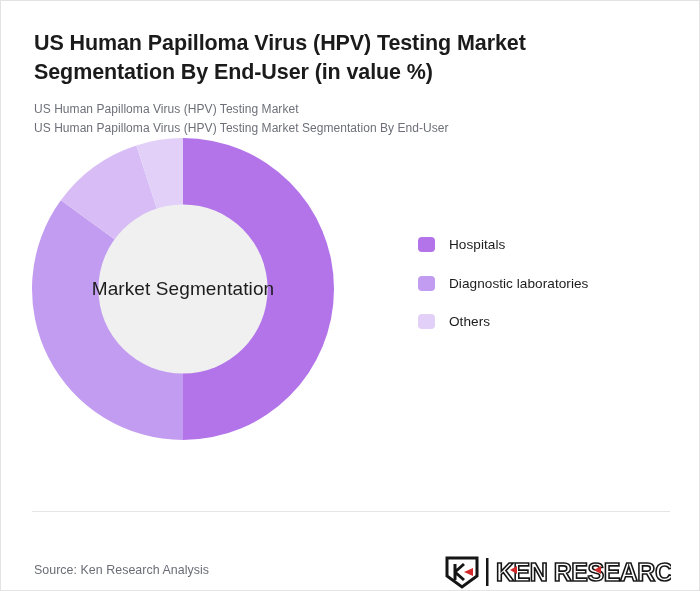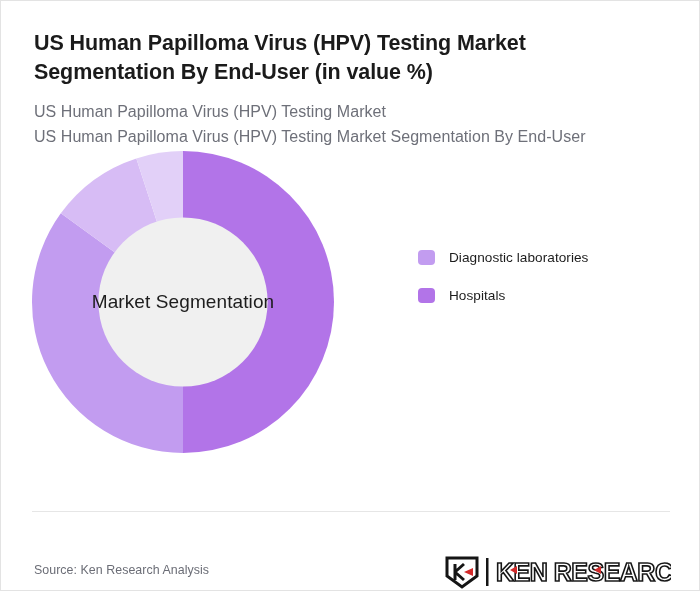--- a/index.html
+++ b/index.html
@@ -35,21 +35,21 @@
     color: #1b1b1b;
     line-height: 1.33;
     letter-spacing: -0.1px;
     margin: 0;
     max-width: 585px;
   }
   .subtitles {
     margin-top: 14px;
   }
   .subtitle {
-    font-size: 16px;
+    font-size: 12px;
     color: #6e7079;
     line-height: 1.55;
     letter-spacing: 0.05px;
   }
 
   
   .body-area {
     position: relative;
     height: 330px;
   }
@@ -165,26 +165,30 @@
             <path d="M 151 151 L 28.84 62.24 A 151 151 0 0 1 104.34 7.39 Z" fill="#d7bcf5"></path>
             <path d="M 151 151 L 104.34 7.39 A 151 151 0 0 1 151.00 0.00 Z" fill="#e2d0f8"></path>
           </g>
         <circle id="donut-hole" cx="151" cy="151" r="84.6" fill="#f0f0f0"></circle>
       </svg>
       <div class="donut-hole-label">Market Segmentation</div>
     </div>
 
     <div class="legend" id="legend">
         <div class="legend-item">
+          <span class="legend-swatch" style="background: rgb(178, 116, 232);"></span>
+          <span class="legend-label">Hospitals</span>
+        </div>
+        <div class="legend-item">
           <span class="legend-swatch" style="background: rgb(194, 156, 240);"></span>
           <span class="legend-label">Diagnostic laboratories</span>
         </div>
         <div class="legend-item">
-          <span class="legend-swatch" style="background: rgb(178, 116, 232);"></span>
-          <span class="legend-label">Hospitals</span>
+          <span class="legend-swatch" style="background: rgb(226, 208, 248);"></span>
+          <span class="legend-label">Others</span>
         </div>
       </div>
 
   </div>
 
   <div class="divider"></div>
 
   <div class="footer">
     <div class="source-text">Source: Ken Research Analysis</div>
 

